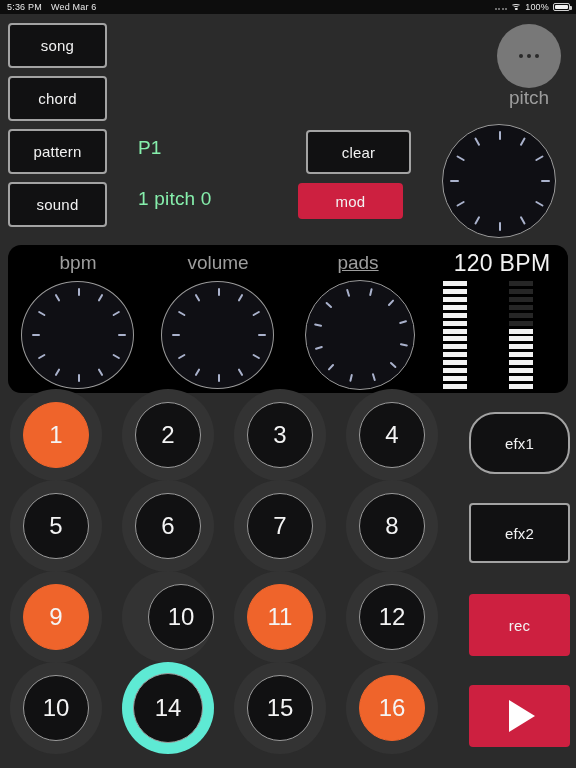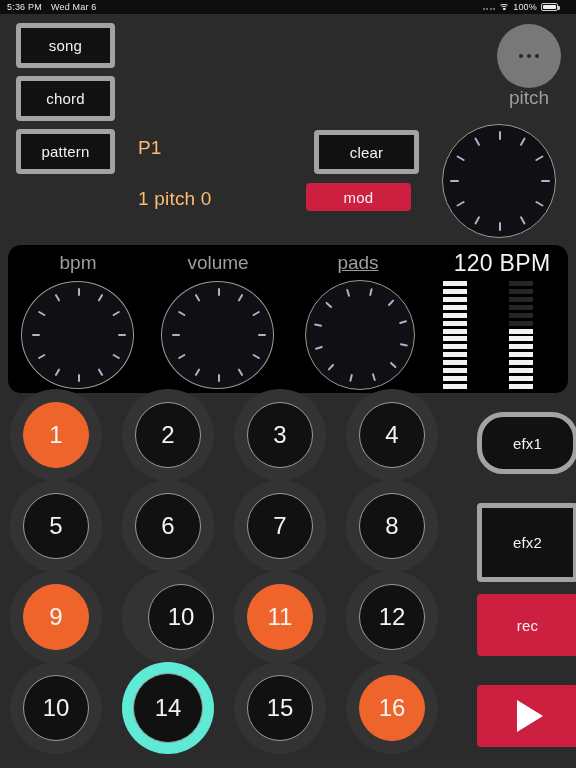--- a/index.html
+++ b/index.html
@@ -12,57 +12,57 @@
   #app{ position:relative; width:576px; height:768px; }
 
   
   .statusbar{
     position:absolute; left:0; top:0; width:576px; height:14px;
     background:#0d0d0d; color:#e8e8e8;
     display:flex; align-items:center;
     font-size:9px; letter-spacing:.2px;
   }
   .sb-left{ display:flex; align-items:center; gap:9px; padding-left:7px; }
-  .sb-right{ margin-left:auto; display:flex; align-items:center; gap:4px; padding-right:18px; }
+  .sb-right{ margin-left:auto; display:flex; align-items:center; gap:4px; padding-right:6px; }
   .sig-dots{ display:flex; gap:1.5px; align-items:flex-end; height:6px; }
   .sig-dots i{ display:block; width:2px; height:2px; border-radius:50%; background:#8e8e8e; }
   .wifi{ position:relative; width:10px; height:8px; }
   .wifi b{ position:absolute; display:block; border:1.3px solid #e8e8e8;
            border-bottom-color:transparent; border-left-color:transparent;
            border-right-color:transparent; border-radius:50% 50% 0 0; left:50%; transform:translateX(-50%); }
   .wifi b:nth-child(1){ width:10px; height:5px; top:0.5px; }
   .wifi b:nth-child(2){ width:6px; height:3px; top:2.5px; }
   .wifi b:nth-child(3){ width:2.4px; height:2.4px; top:5px; border-radius:50%;
                         background:#e8e8e8; border:0; }
   .batt{ width:17px; height:8px; border:1px solid #cfcfcf; border-radius:2px; position:relative; }
   .batt::after{ content:""; position:absolute; right:-2.5px; top:2px; width:1.5px; height:4px;
                 background:#cfcfcf; border-radius:0 1px 1px 0; }
   .batt i{ position:absolute; left:1px; top:1px; bottom:1px; right:1px; background:#f0f0f0; border-radius:1px; }
 
   
   .btn{
-    position:absolute; background:#111112; border:5px solid #a3a3a3; border-radius:4px;
+    position:absolute; background:#111112; border:2px solid #a3a3a3; border-radius:4px;
     color:#f2f2f2; display:flex; align-items:center; justify-content:center;
-    font-size:15px; letter-spacing:.2px;margin-left:8px;
+    font-size:15px; letter-spacing:.2px;
   }
   .btn.red{ background:#cd2040; border-color:#cd2040; }
 
   
   #b-song   { left:8px;  top:23px;  width:99px; height:45px; }
   #b-chord  { left:8px;  top:76px;  width:99px; height:45px; }
   #b-pattern{ left:8px;  top:129px; width:99px; height:45px; }
   #b-sound  { left:8px;  top:182px; width:99px; height:45px; }
 
-  .redlabel{ position:absolute; color:#fdba74; font-size:19px; letter-spacing:.2px; }
+  .redlabel{ position:absolute; color:#86efac; font-size:19px; letter-spacing:.2px; }
   #lbl-p1   { left:138px; top:137px; }
   #lbl-pitchnum{ left:138px; top:188px; }
 
   
   #b-clear{ left:306px; top:130px; width:105px; height:44px; }
-  #b-mod  { left:298px; top:183px; width:105px; height:28px; }
+  #b-mod  { left:298px; top:183px; width:105px; height:36px; }
 
   #menu-circle{
     position:absolute; left:497px; top:24px; width:64px; height:64px; border-radius:50%;
     background:#787878; display:flex; align-items:center; justify-content:center; gap:4px;
   }
   #menu-circle i{ width:4px; height:4px; border-radius:50%; background:#2a2a2a; display:block; }
   #lbl-pitch{
     position:absolute; left:466px; top:87px; width:126px; text-align:center;
     color:#9d9d9d; font-size:19px;
   }
@@ -113,21 +113,21 @@
     background:#111112; border:1px solid #9a9a9a;
     display:flex; align-items:center; justify-content:center;
     color:#f4f4f4; font-size:24px;
   }
   .pad.on .inner{ background:#ef642b; border-color:#ef642b; }
   .pad.ring{ background:#5eead4; }
   .pad.ring .inner{ width:70px; height:70px; }
 
   
   #b-efx1{ left:469px; top:412px; width:101px; height:62px;border-radius:26px; }
-  #b-efx2{ left:469px; top:503px; width:101px; height:79px; }
+  #b-efx2{ left:469px; top:503px; width:101px; height:60px; }
   #b-rec { left:469px; top:594px; width:101px; height:62px; }
   #b-play{ left:469px; top:685px; width:101px; height:62px; }
   #play-tri{
     width:0; height:0; border-left:26px solid #ffffff;
     border-top:16px solid transparent; border-bottom:16px solid transparent;
     margin-left:4px;
   }
 </style>
 </head>
 <body>
@@ -154,20 +154,21 @@
       <span>100%</span>
       <span class="batt">
           <i></i>
         </span>
     </div>
   </div>
 
   <div class="btn" id="b-song">song</div>
   <div class="btn" id="b-chord">chord</div>
   <div class="btn" id="b-pattern">pattern</div>
+  <div class="btn" id="b-sound">sound</div>
 
   <div class="redlabel" id="lbl-p1">P1</div>
   <div class="redlabel" id="lbl-pitchnum">1 pitch 0</div>
 
   <div class="btn" id="b-clear">clear</div>
   <div class="btn red" id="b-mod">mod</div>
 
   <div id="menu-circle">
     <i></i>
       <i></i>

